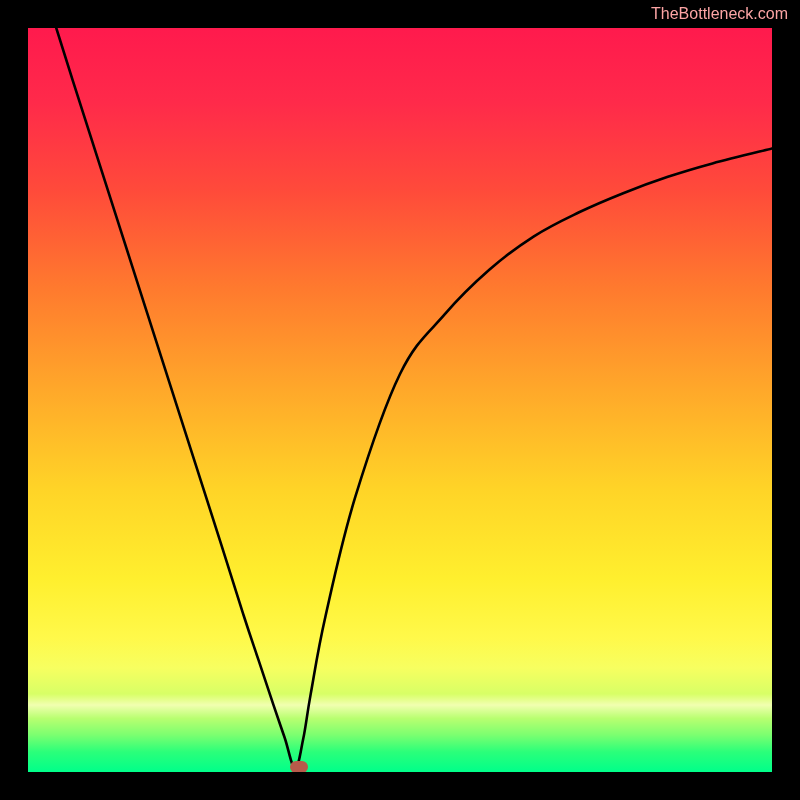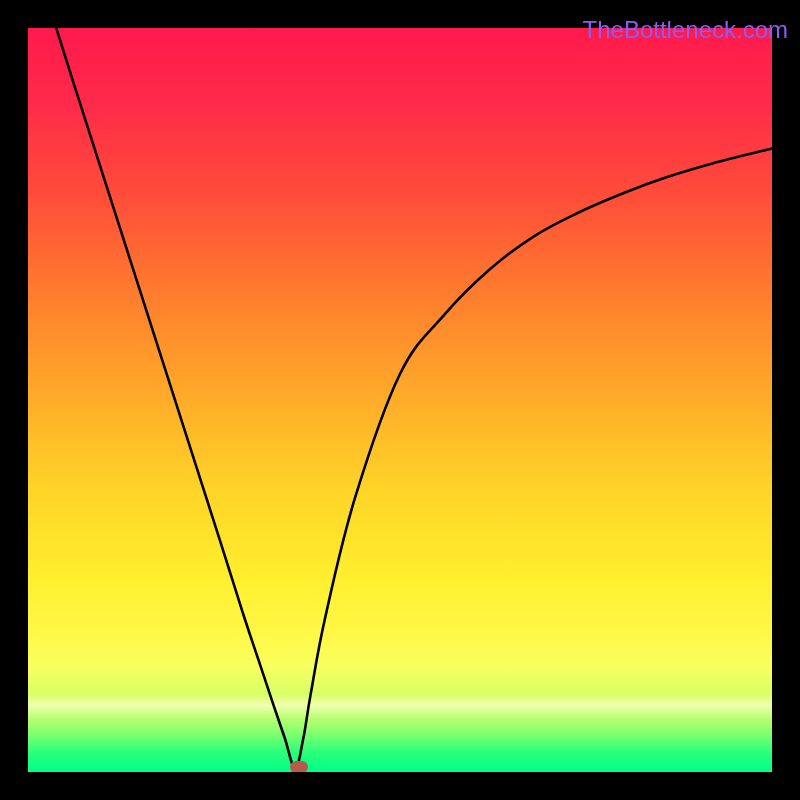--- a/index.html
+++ b/index.html
@@ -5,25 +5,25 @@
   * { margin: 0; padding: 0; box-sizing: border-box; }
   html, body { width: 800px; height: 800px; overflow: hidden; background: #000; }
   .container {
     width: 800px;
     height: 800px;
     position: relative;
     background: #000;
   }
   .watermark {
     position: absolute;
-    top: 16px;
+    top: 5px;
     right: 12px;
     font-family: Arial, Helvetica, sans-serif;
-    font-size: 24px;
-    color: #8b5cf6;
+    font-size: 16px;
+    color: #fca5a5;
     z-index: 10;
   }
   .plot-area {
     position: absolute;
     left: 28px;
     top: 28px;
     width: 744px;
     height: 744px;
     overflow: hidden;
   }

